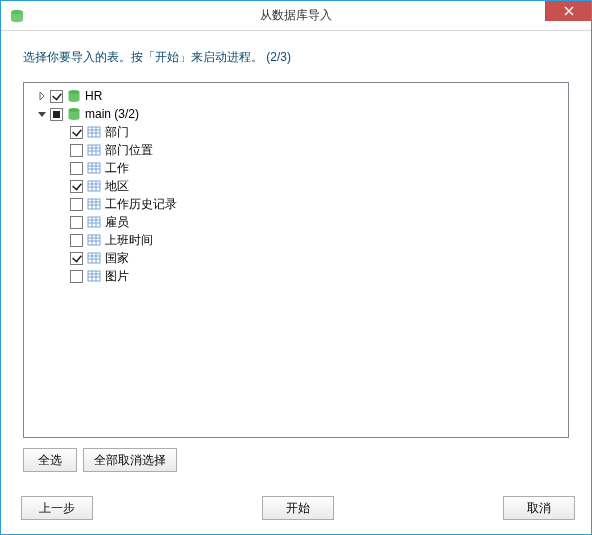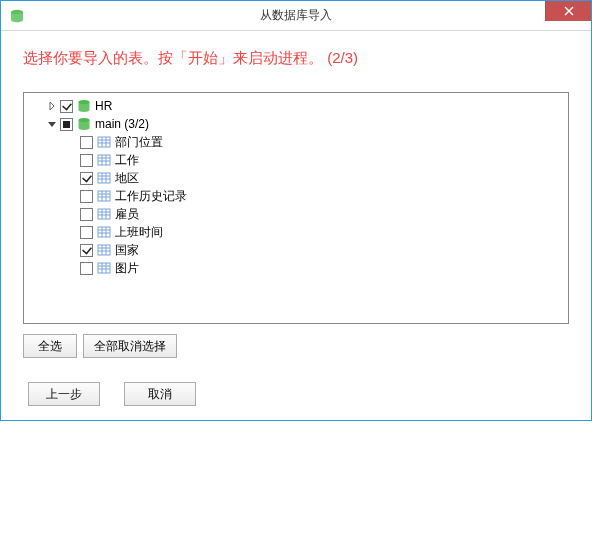--- a/index.html
+++ b/index.html
@@ -1,18 +1,18 @@
 <!DOCTYPE html>
 <html><head>
 <meta charset="utf-8">
 <style>
   * { box-sizing: border-box; }
   html, body { margin: 0; padding: 0; font-family: "Microsoft YaHei", "Segoe UI", Tahoma, sans-serif; font-size: 12px; }
   .window {
-    width: 592px; height: 421px;
+    width: 592px; height: 535px;
     border: 1px solid #2e9bda;
     background: #ffffff;
     display: flex; flex-direction: column;
     position: relative;
   }
   .titlebar {
     height: 30px;
     background: #ffffff;
     border-bottom: 1px solid #d8d8d8;
     display: flex; align-items: center;
@@ -37,29 +37,29 @@
     cursor: default;
     border-left: 1px solid rgba(0,0,0,0.08);
   }
   .titlebar .close-btn svg { width: 10px; height: 10px; }
   .content {
     flex: 1;
     padding: 18px 22px 12px 22px;
     display: flex; flex-direction: column;
   }
   .instruction {
-    color: #ef4444;
-    font-size: 15px;
-    margin-bottom: 24px;
+    color: #0c4a6e;
+    font-size: 12px;
+    margin-bottom: 16px;
   }
   .tree-pane {
     flex: 1;
     border: 1px solid #828790;
     background: #fff;
-    padding: 4px 18px;
+    padding: 4px 8px;
     overflow: auto;
   }
   .tree-row {
     display: flex; align-items: center;
     height: 18px;
     white-space: nowrap;
     user-select: none;
   }
   .indent { display: inline-block; }
   .indent.l0 { width: 4px; }
@@ -116,22 +116,22 @@
     border: 1px solid #acacac;
     background: linear-gradient(#fdfdfd, #eaeaea);
     padding: 0 10px;
     display: inline-flex; align-items: center; justify-content: center;
     cursor: default;
     font-size: 12px;
   }
   .btn.small { min-width: 54px; }
   .footer {
     display: flex; gap: 24px;
-    justify-content: flex-start;
-    padding: 12px 16px 14px 27px;
+    justify-content: space-between;
+    padding: 12px 16px 14px 20px;
   }
 </style>
 </head>
 <body>
 
 <div class="window">
 
   <div class="titlebar">
     <span class="app-icon">
       <svg viewBox="0 0 16 16">
@@ -187,20 +187,36 @@
           <span>main</span>
           <span>(3/2)</span>
         </span>
       </div>
 
       <div id="main-tables">
           <div class="tree-row">
             <span class="indent l0"></span>
             <span class="toggle placeholder"></span>
             <span class="indent l1"></span>
+            <span class="cb checked"></span>
+            <span class="tbl-icon">
+              <svg viewBox="0 0 14 14">
+                <rect x="1" y="2" width="12" height="10" fill="#fff" stroke="#7aa6d6"></rect>
+                <line x1="1" y1="5" x2="13" y2="5" stroke="#7aa6d6" stroke-width="1"></line>
+                <line x1="1" y1="8" x2="13" y2="8" stroke="#7aa6d6" stroke-width="1"></line>
+                <line x1="5" y1="2" x2="5" y2="12" stroke="#7aa6d6" stroke-width="1"></line>
+                <line x1="9" y1="2" x2="9" y2="12" stroke="#7aa6d6" stroke-width="1"></line>
+              </svg>
+            </span>
+            <span class="row-label">部门</span>
+          </div>
+          <div class="tree-row">
+            <span class="indent l0"></span>
+            <span class="toggle placeholder"></span>
+            <span class="indent l1"></span>
             <span class="cb"></span>
             <span class="tbl-icon">
               <svg viewBox="0 0 14 14">
                 <rect x="1" y="2" width="12" height="10" fill="#fff" stroke="#7aa6d6"></rect>
                 <line x1="1" y1="5" x2="13" y2="5" stroke="#7aa6d6" stroke-width="1"></line>
                 <line x1="1" y1="8" x2="13" y2="8" stroke="#7aa6d6" stroke-width="1"></line>
                 <line x1="5" y1="2" x2="5" y2="12" stroke="#7aa6d6" stroke-width="1"></line>
                 <line x1="9" y1="2" x2="9" y2="12" stroke="#7aa6d6" stroke-width="1"></line>
               </svg>
             </span>
@@ -323,16 +339,17 @@
     </div>
 
     <div class="selbuttons">
       <div class="btn small">全选</div>
       <div class="btn">全部取消选择</div>
     </div>
   </div>
 
   <div class="footer">
     <div class="btn">上一步</div>
+    <div class="btn">开始</div>
     <div class="btn">取消</div>
   </div>
 
 </div>
 
 </body></html>

